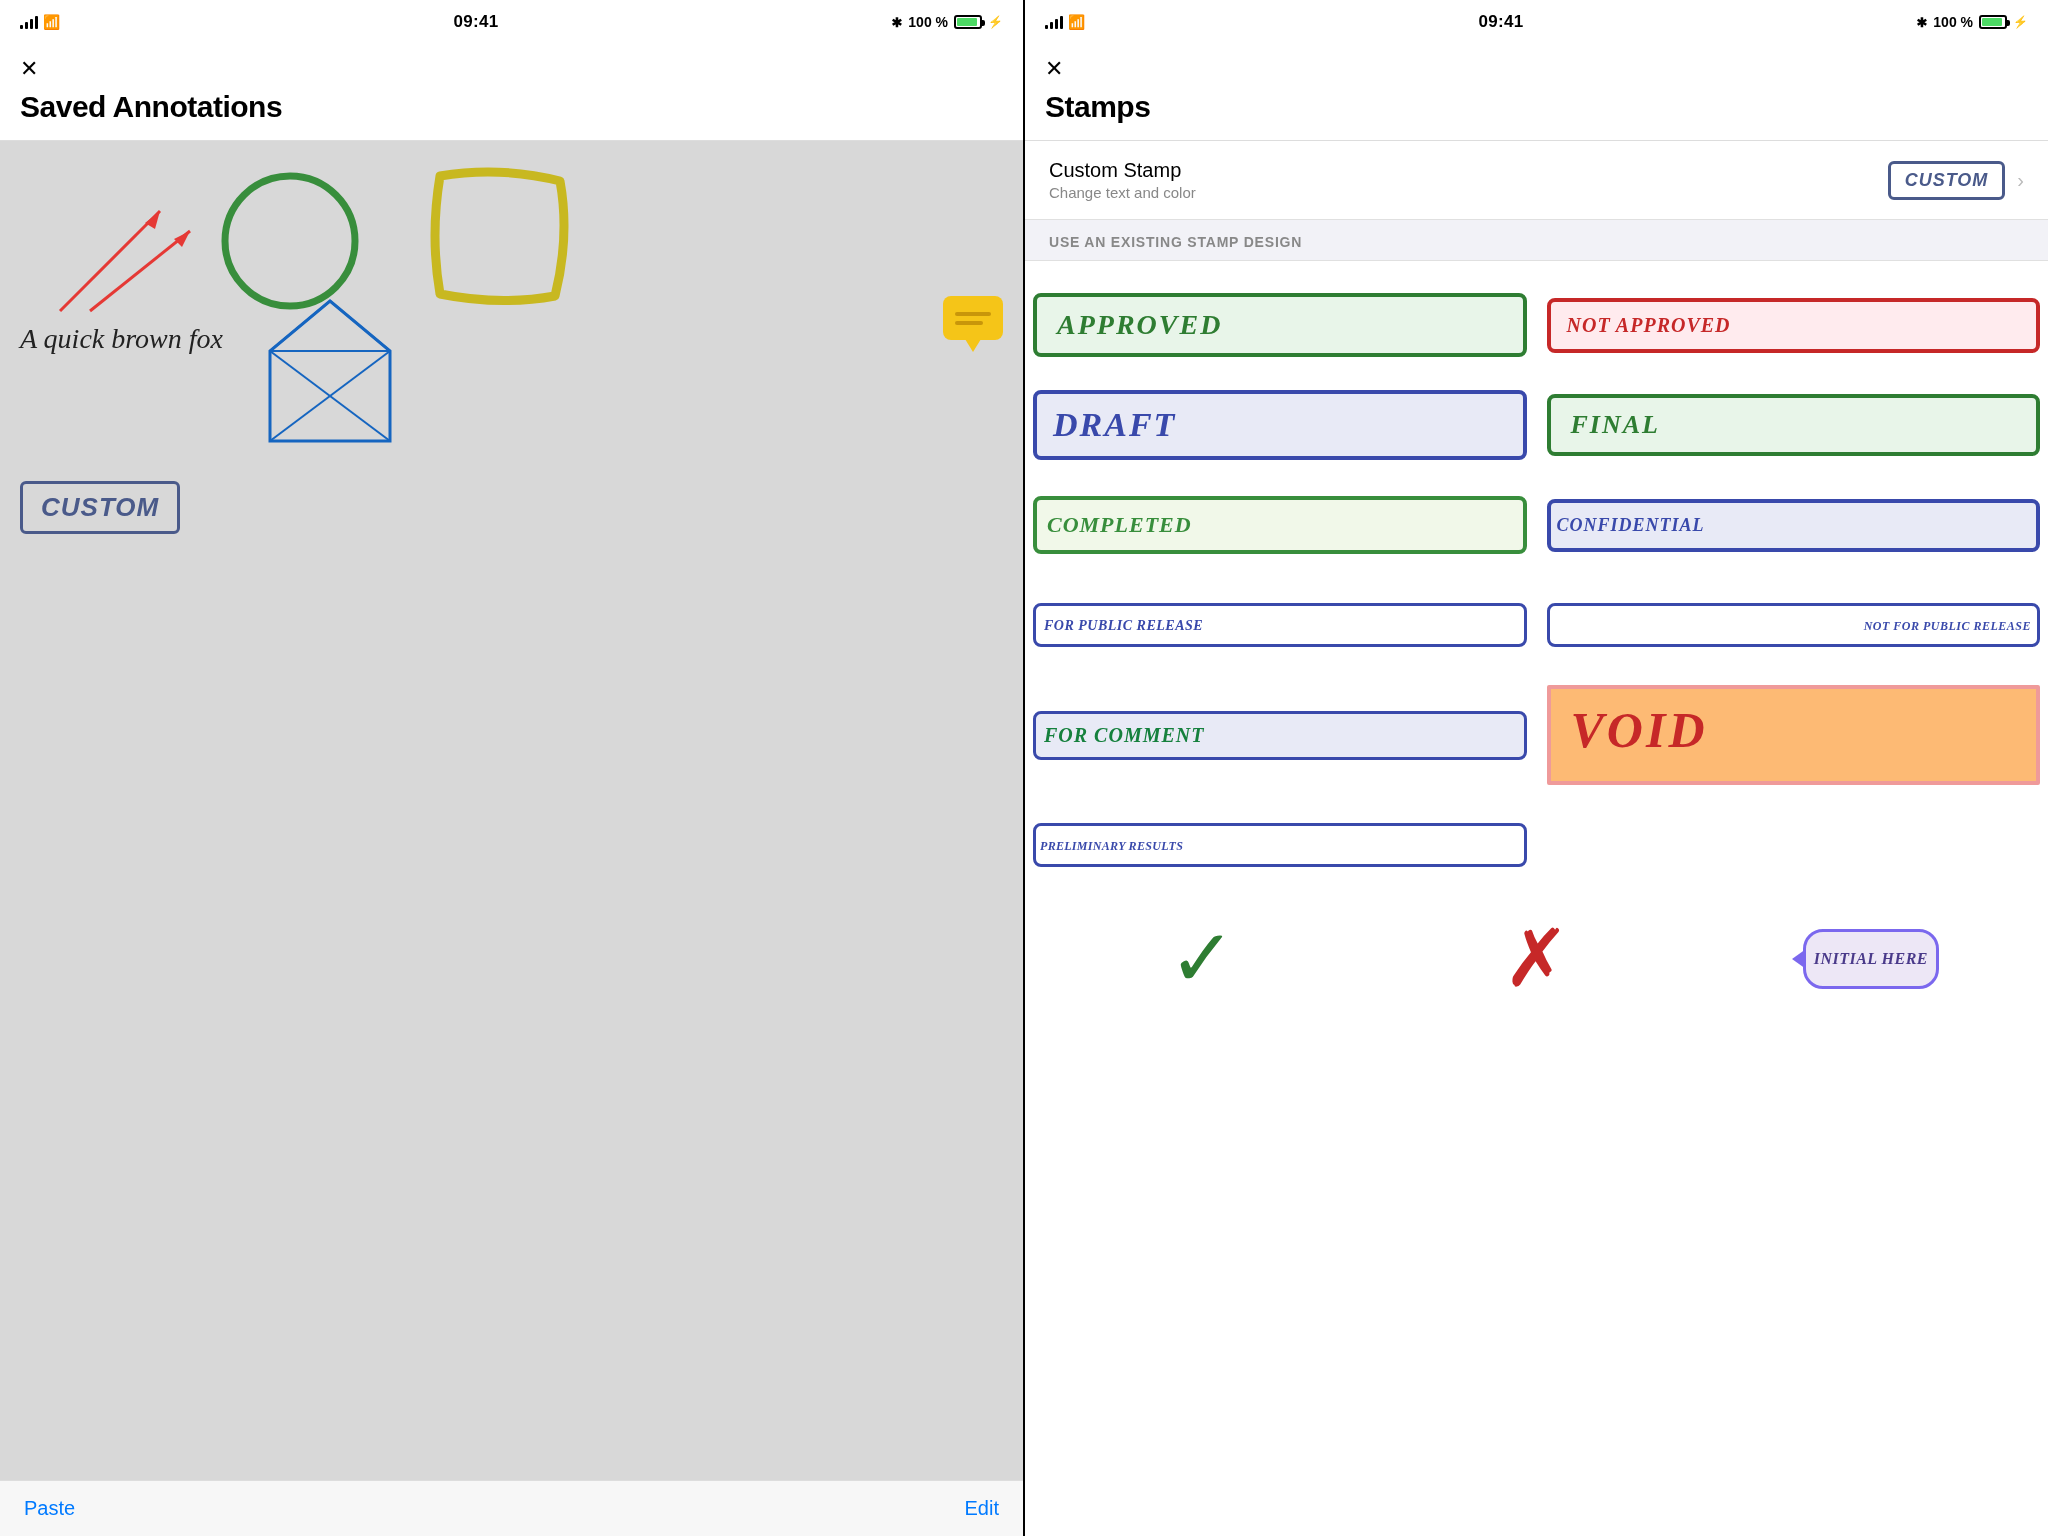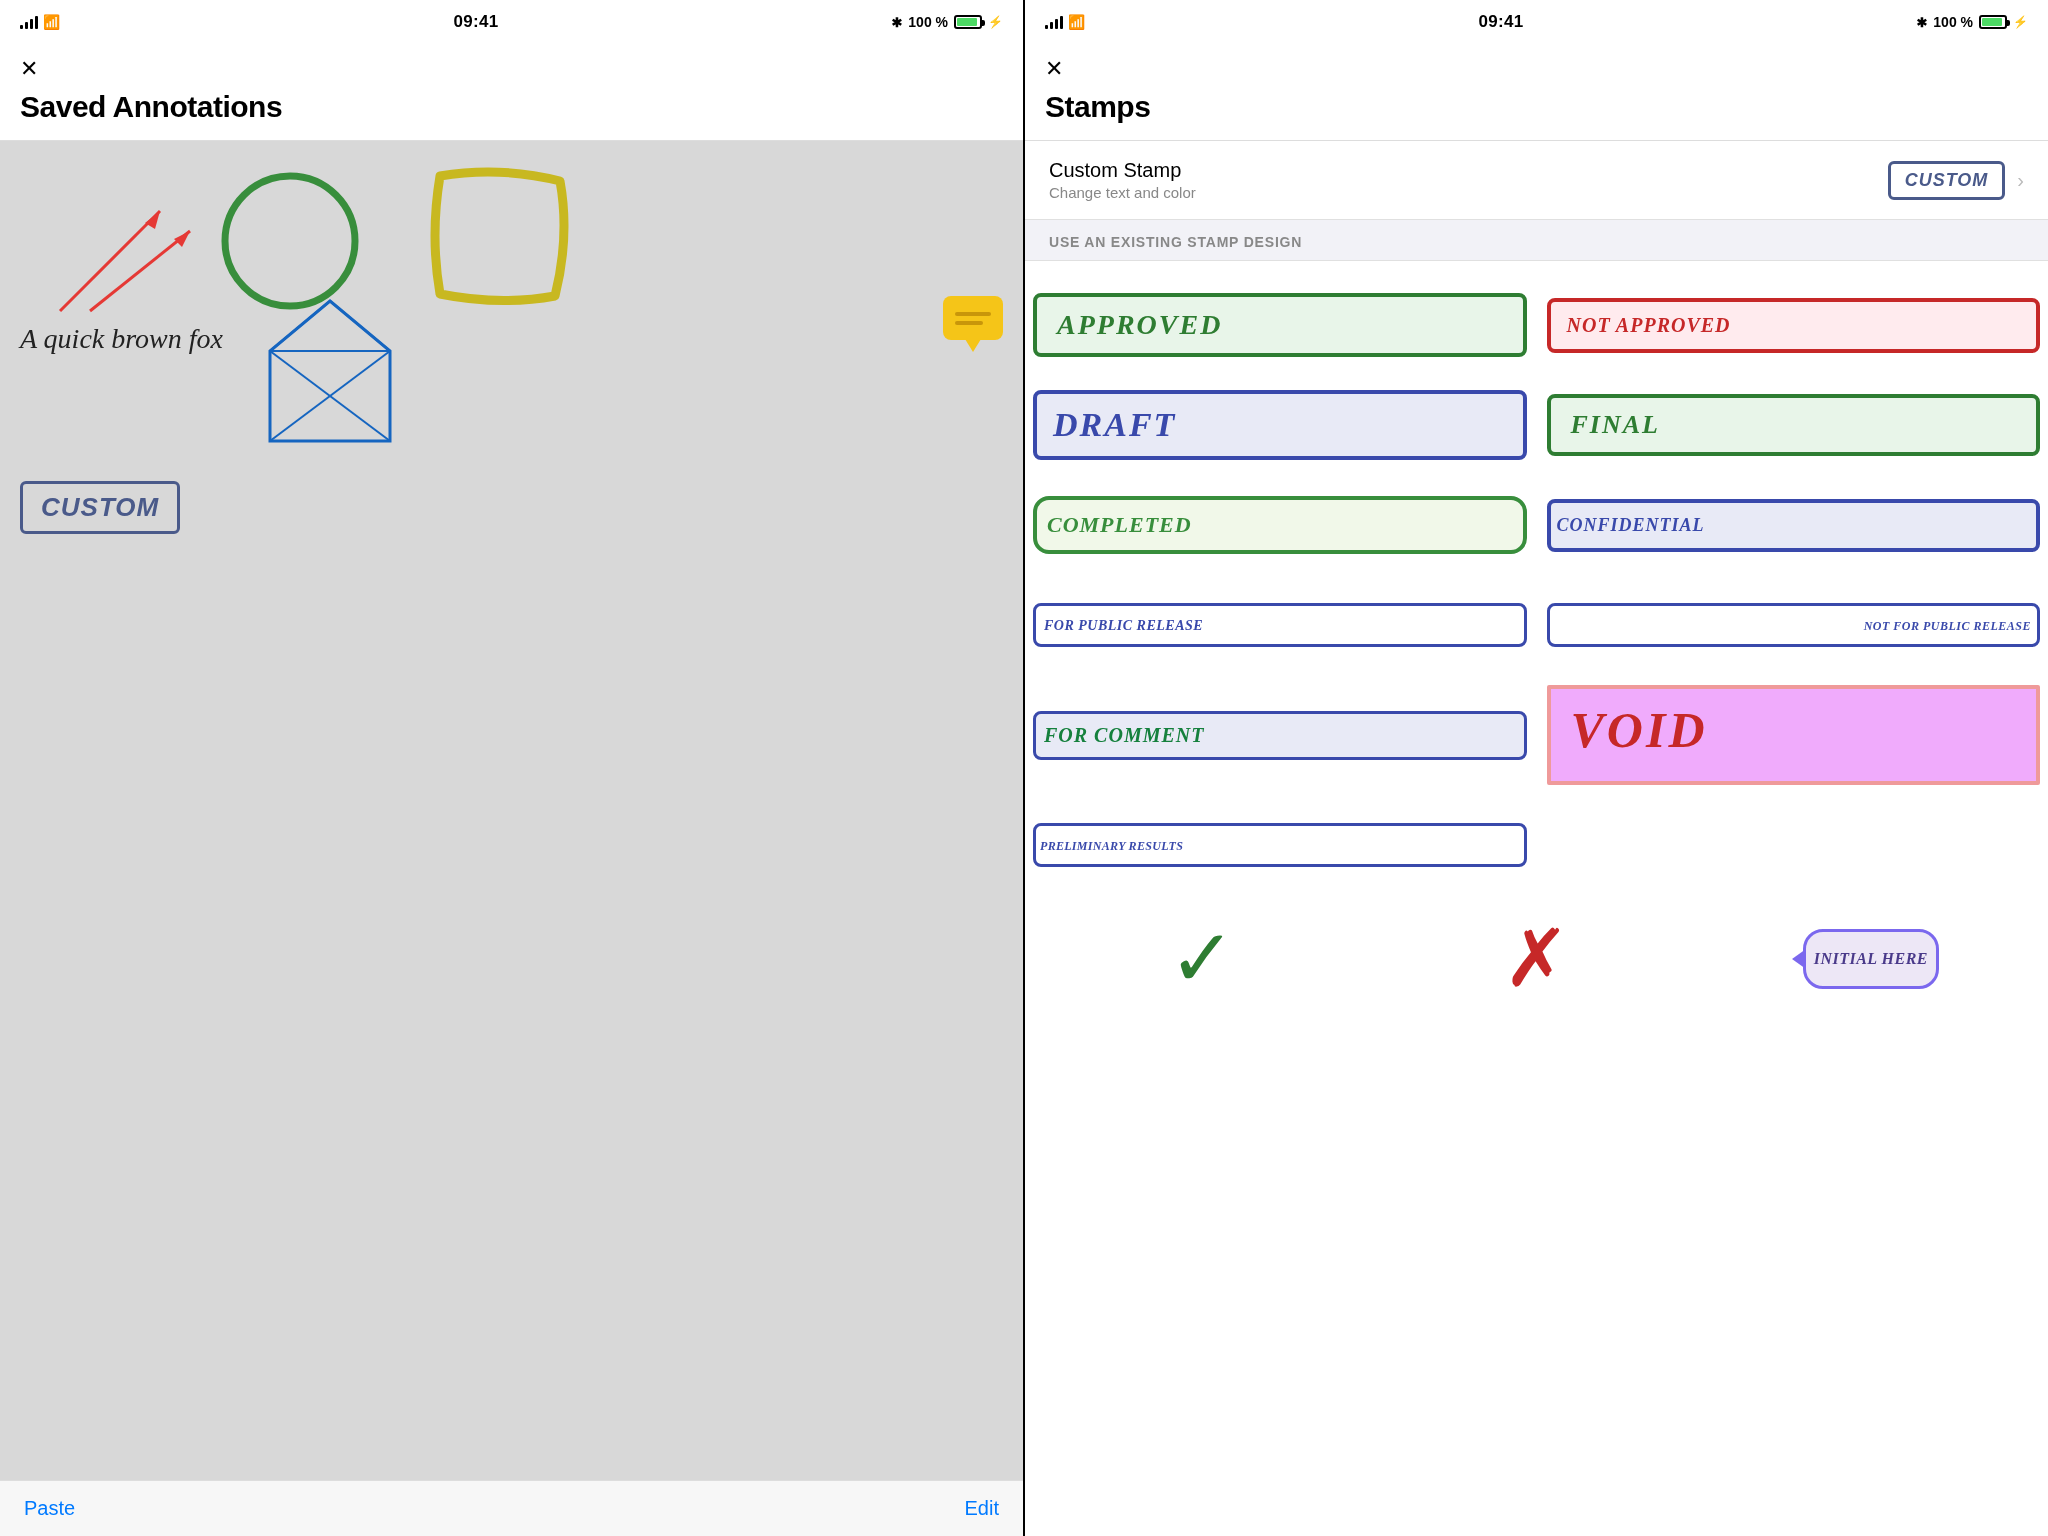--- a/index.html
+++ b/index.html
@@ -285,21 +285,21 @@
       font-weight: 900;
       color: #2e7d32;
       letter-spacing: 2px;
       font-style: italic;
       font-family: Georgia, serif;
     }
 
     
     .s-completed {
       border: 4px solid #388e3c;
-      border-radius: 16px;
+      border-radius: 8px;
       background: #f1f8e9;
       padding: 12px 10px;
       width: 100%;
     }
     .s-completed span {
       font-size: 22px;
       font-weight: 900;
       color: #388e3c;
       letter-spacing: 1px;
       font-style: italic;
@@ -372,21 +372,21 @@
       color: #15803d;
       letter-spacing: 1px;
       font-style: italic;
       font-family: Georgia, serif;
     }
 
     
     .s-void {
       border: 4px solid #ef9a9a;
       border-radius: 2px;
-      background: #f0abfc;
+      background: #fdba74;
       padding: 12px 20px;
       width: 100%;
       min-height: 100px;
     }
     .s-void span {
       font-size: 50px;
       font-weight: 900;
       color: #c62828;
       letter-spacing: 3px;
       font-style: italic;

